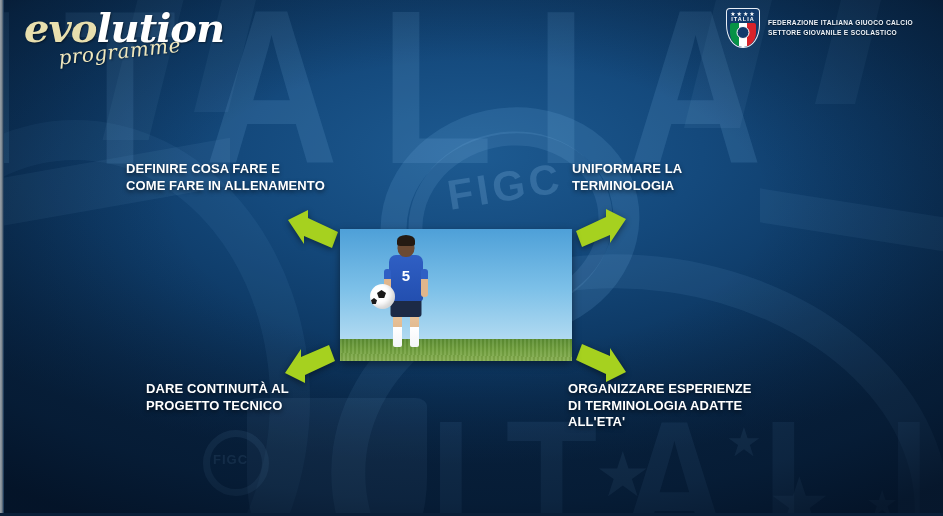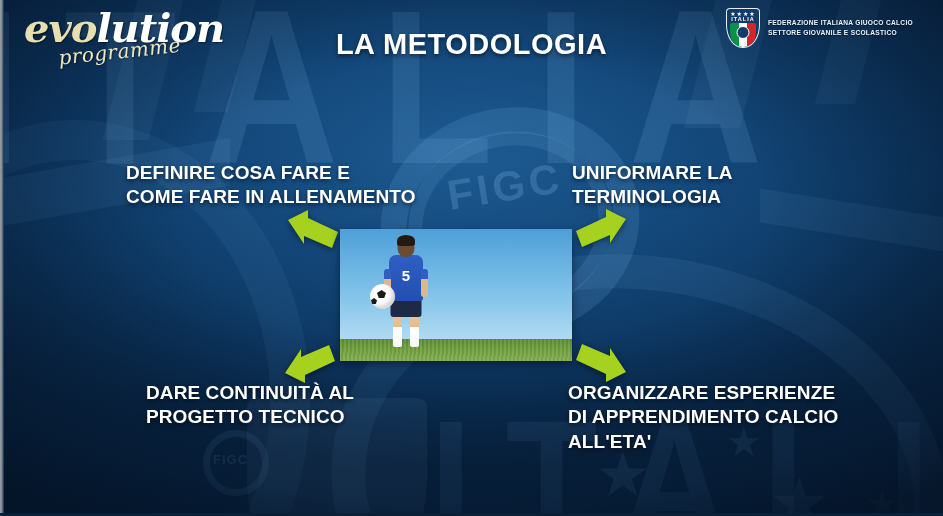--- a/index.html
+++ b/index.html
@@ -257,21 +257,21 @@
     letter-spacing: 0.2px;
     z-index: 30;
     text-shadow: 0 2px 4px rgba(0,0,0,0.55);
   }
 
   
   .stmt {
     position: absolute;
     z-index: 30;
     color: #ffffff;
-    font-size: 19px;
+    font-size: 13px;
     font-weight: bold;
     line-height: 1.28;
     letter-spacing: 0.1px;
     text-shadow: 0 2px 4px rgba(0,0,0,0.6);
     white-space: pre-line;
   }
   .stmt.tl { left: 126px; top: 161px; }
   .stmt.tr { left: 572px; top: 161px; }
   .stmt.bl { left: 146px; top: 381px; }
   .stmt.br { left: 568px; top: 381px; }
@@ -423,30 +423,29 @@
           <i class="r"></i>
       </div>
       <div class="figc-circle"></div>
     </div>
     <div class="figc-text">
       <div>FEDERAZIONE ITALIANA GIUOCO CALCIO</div>
       <div>SETTORE GIOVANILE E SCOLASTICO</div>
     </div>
   </div>
 
-  <div class="title">LA METODOLOGIA</div>
 
   <div class="stmt tl">DEFINIRE COSA FARE E
 COME FARE IN ALLENAMENTO</div>
   <div class="stmt tr">UNIFORMARE LA
 TERMINOLOGIA</div>
   <div class="stmt bl">DARE CONTINUITÀ AL
 PROGETTO TECNICO</div>
   <div class="stmt br">ORGANIZZARE ESPERIENZE
-DI APPRENDIMENTO CALCIO
+DI TERMINOLOGIA ADATTE
 ALL'ETA'</div>
 
   <svg class="arrow a-tl" viewBox="0 0 56 46">
     <polygon points="2,12 22,2 22,10 52,24 46,40 18,28 18,36" fill="#a6d11f"></polygon>
   </svg>
   <svg class="arrow a-tr" viewBox="0 0 56 46">
     <polygon points="54,12 34,2 34,10 4,24 10,40 38,28 38,36" fill="#a6d11f"></polygon>
   </svg>
   <svg class="arrow a-bl" viewBox="0 0 56 46">
     <polygon points="2,34 22,44 22,36 52,22 46,6 18,18 18,10" fill="#a6d11f"></polygon>

